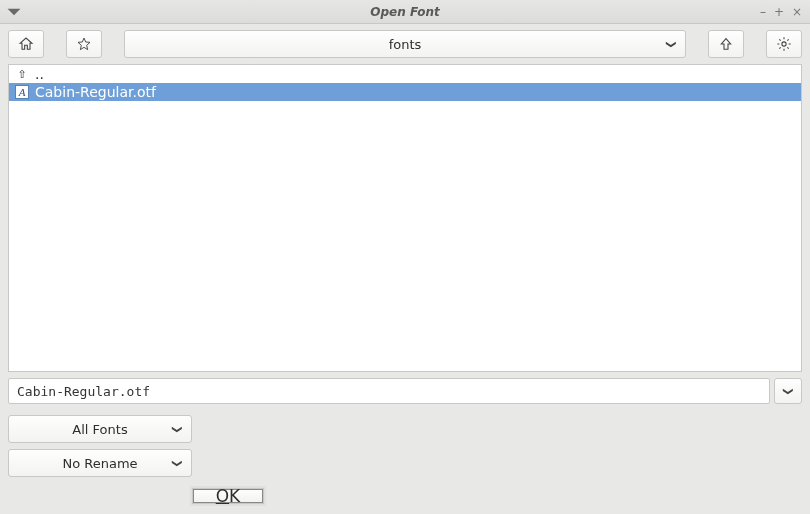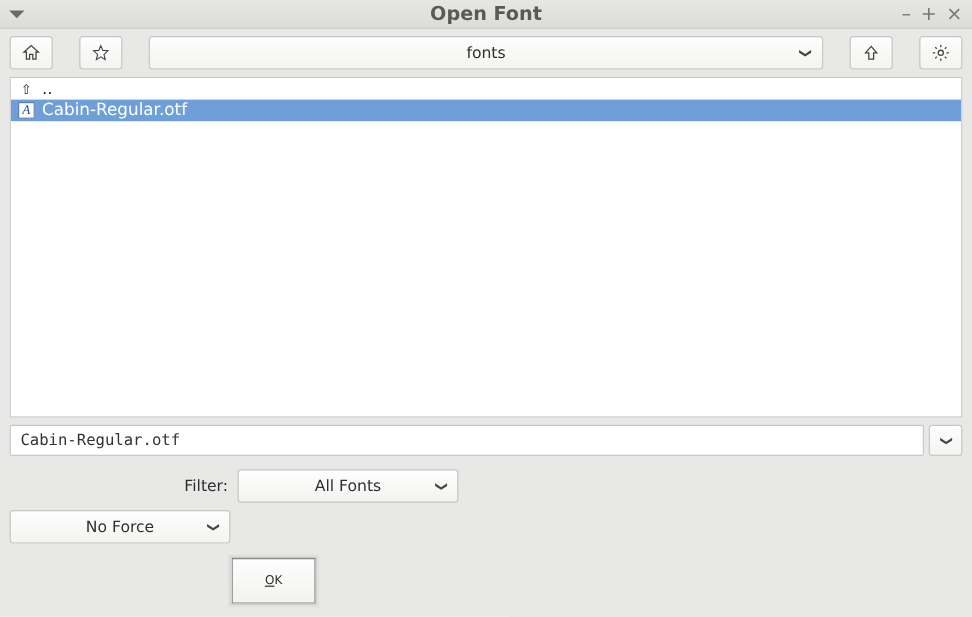--- a/index.html
+++ b/index.html
@@ -15,22 +15,23 @@
       flex-direction: column;
     }
     
     .titlebar {
       height: 24px;
       background: linear-gradient(#e6e6e4, #dcdcda);
       border-bottom: 1px solid #c8c8c6;
       display: flex;
       align-items: center;
       position: relative;
-      font-size: 16px;
+      font-size: 12px;
       color: #5a5a58;
+      font-style: italic;
     }
     .titlebar .sysmenu {
       width: 16px; height: 16px;
       margin-left: 6px;
       display: flex; align-items: center; justify-content: center;
       cursor: pointer;
     }
     .titlebar .title {
       position: absolute;
       left: 0; right: 0;
@@ -193,29 +194,29 @@
     }
 
     
     .actions {
       display: flex;
       padding: 8px 10px 10px 10px;
       gap: 12px;
     }
     .spacer-left { width: 170px; }
     .btn {
-      height: 40px;
+      height: 16px;
       min-width: 72px;
       padding: 0 18px;
       border: 1px solid #c8c8c6;
       border-radius: 0;
       background: linear-gradient(#fefefe, #f2f2f0);
       cursor: pointer;
       display:flex;align-items:center;justify-content:center;
-      font-size: 10px;
+      font-size: 17px;
       color: #2e2e2e;
     }
     .btn.default {
       box-shadow: 0 0 0 1px #888 inset, 0 0 0 2px #e0e0de;
     }
     .btn .accel { text-decoration: underline; }
     .actions .gap { flex: 1; }
   </style>
 </head>
 <body>
@@ -277,29 +278,28 @@
 
 <div class="filename-row">
   <input class="filename-input" type="text" value="Cabin-Regular.otf" style="">
   <div class="history-btn">
     <span style="display: inline-block; transform: rotate(90deg);">❯</span>
   </div>
 </div>
 
 <div class="options">
   <div class="opt-row">
-    <div class="opt-label">Filter:</div>
     <div class="combo">
       <span>All Fonts</span>
       <span class="chev" style="display: inline-block; transform: rotate(90deg);">❯</span>
     </div>
   </div>
   <div class="opt-row">
     <div class="combo">
-      <span>No Force</span>
+      <span>No Rename</span>
       <span class="chev" style="display: inline-block; transform: rotate(90deg);">❯</span>
     </div>
   </div>
 </div>
 
 <div class="actions">
   <div class="spacer-left"></div>
   <div class="btn default">
     <span><span class="accel">O</span><span>K</span></span>
   </div>

